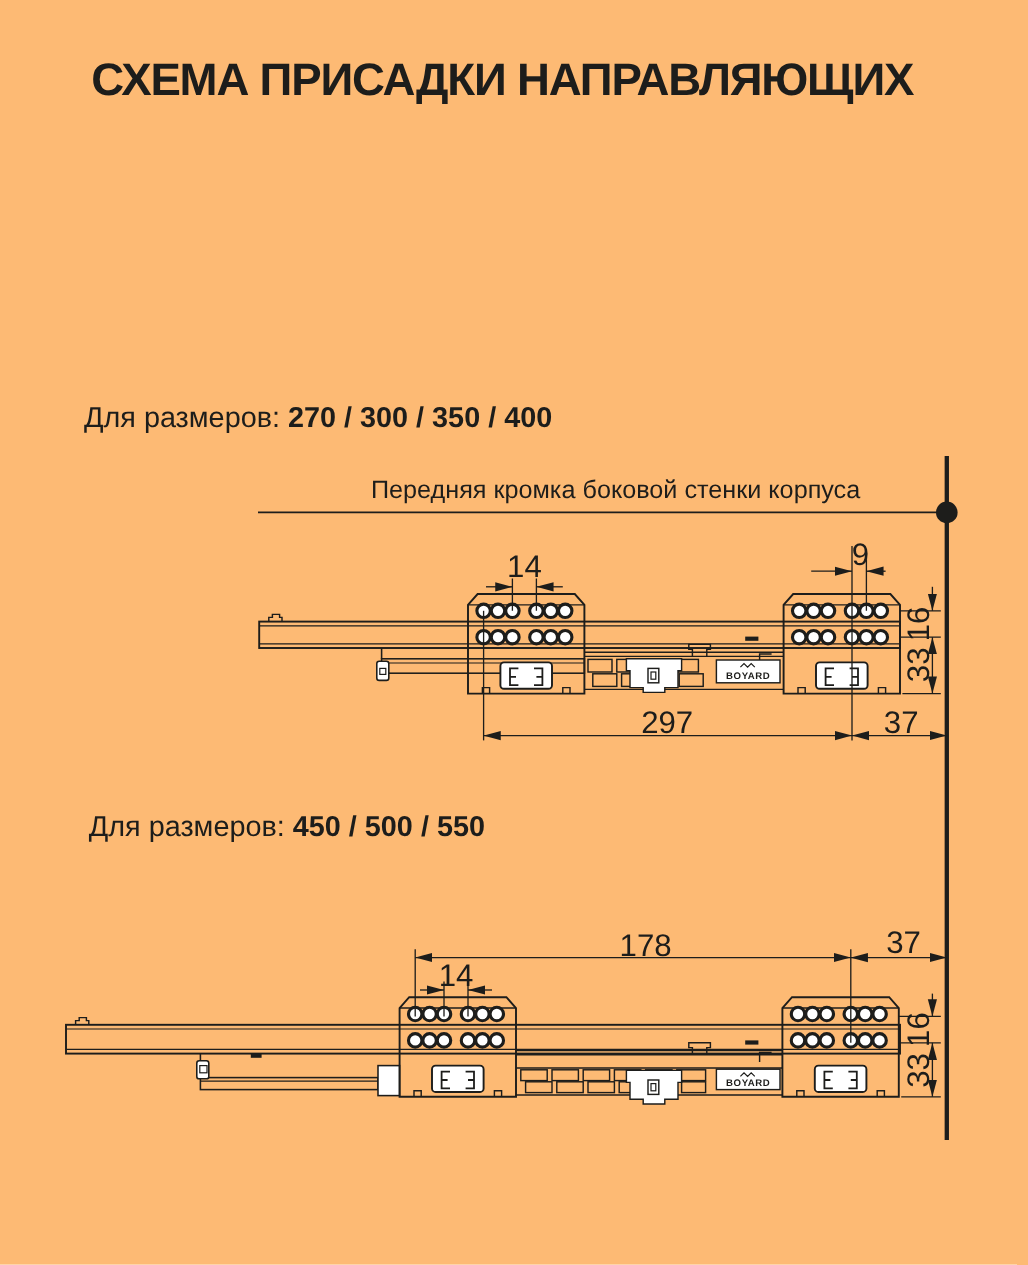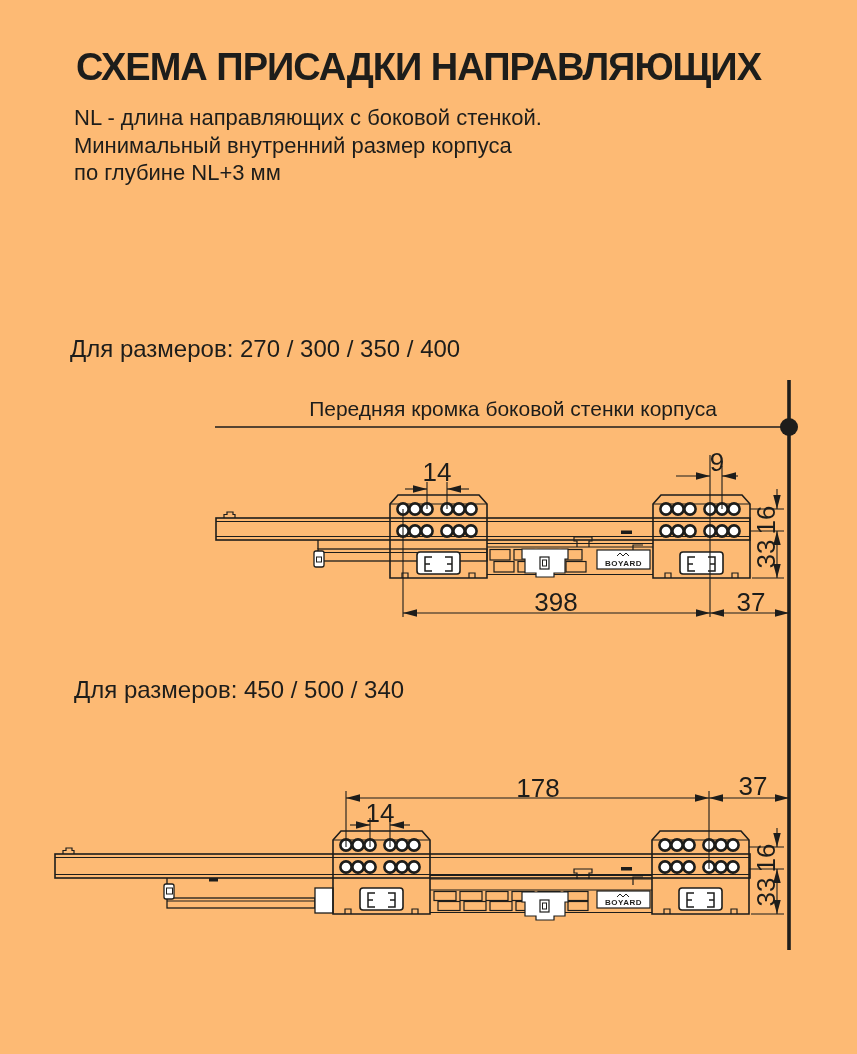--- a/index.html
+++ b/index.html
@@ -2,48 +2,43 @@
 <html><head>
 <meta charset="utf-8">
 <style>
   html,body{margin:0;padding:0;background:#ffffff;}
   .page{position:relative;width:857px;height:1054px;background:#fdba74;overflow:hidden;
         font-family:"Liberation Sans", sans-serif;color:#1d1d1b;}
   .abs{position:absolute;}
   .title{left:76px;top:46px;font-size:38px;font-weight:bold;letter-spacing:-1px;white-space:nowrap;}
   .intro{left:74px;top:104px;font-size:22px;line-height:27.5px;white-space:nowrap;}
   .section-label{font-size:24px;white-space:nowrap;}
-  .section-label b{font-weight:normal;}
+  .section-label b{font-weight:bold;}
   .edge-label{left:513px;top:397px;font-size:21px;transform:translateX(-50%);white-space:nowrap;text-align:right;}
   .dim{font-size:26px;transform:translate(-50%,-50%);white-space:nowrap;}
   .dim.rot{transform:translate(-50%,-50%) rotate(-90deg);}
   svg{position:absolute;left:0;top:0;}
   svg *{vector-effect:none;}
 </style>
 </head>
 <body>
 
 <div class="page">
 
   <div class="abs title">СХЕМА ПРИСАДКИ НАПРАВЛЯЮЩИХ</div>
 
-  <div class="abs intro">
-    <div>NL - длина направляющих с боковой стенкой.</div>
-    <div>Минимальный внутренний размер корпуса</div>
-    <div>по глубине NL+3 мм</div>
-  </div>
 
   <div class="abs section-label" style="left:70px;top:335px;">
     <span>Для размеров:</span>
     <b>270 / 300 / 350 / 400</b>
   </div>
 
   <div class="abs section-label" style="left:74px;top:676px;">
     <span>Для размеров:</span>
-    <b>450 / 500 / 340</b>
+    <b>450 / 500 / 550</b>
   </div>
 
   <div class="abs edge-label">Передняя кромка боковой стенки корпуса</div>
 
   <svg width="857" height="1054" viewBox="0 0 857 1054">
     <defs>
       <marker id="arr" viewBox="0 0 12 8" refX="12" refY="4" markerWidth="13" markerHeight="8.7" orient="auto-start-reverse">
         <path d="M0,0.8 L12,4 L0,7.2 Z" fill="#1d1d1b"></path>
       </marker>
 
@@ -194,21 +189,21 @@
         <path d="M777,828 V847" marker-end="url(#arr)"></path>
         <path d="M777,869 V914" marker-start="url(#arr)" marker-end="url(#arr)"></path>
       </g>
     </g>
   </svg>
 
   <span class="abs dim" style="left:437px;top:472px;">14</span>
   <span class="abs dim" style="left:717px;top:462px;">9</span>
   <span class="abs dim rot" style="left:766px;top:520px;">16</span>
   <span class="abs dim rot" style="left:766px;top:554px;">33</span>
-  <span class="abs dim" style="left:556px;top:602px;">398</span>
+  <span class="abs dim" style="left:556px;top:602px;">297</span>
   <span class="abs dim" style="left:751px;top:602px;">37</span>
 
   <span class="abs dim" style="left:538px;top:788px;">178</span>
   <span class="abs dim" style="left:753px;top:786px;">37</span>
   <span class="abs dim" style="left:380px;top:813px;">14</span>
   <span class="abs dim rot" style="left:766px;top:858px;">16</span>
   <span class="abs dim rot" style="left:766px;top:892px;">33</span>
 
 </div>
 

